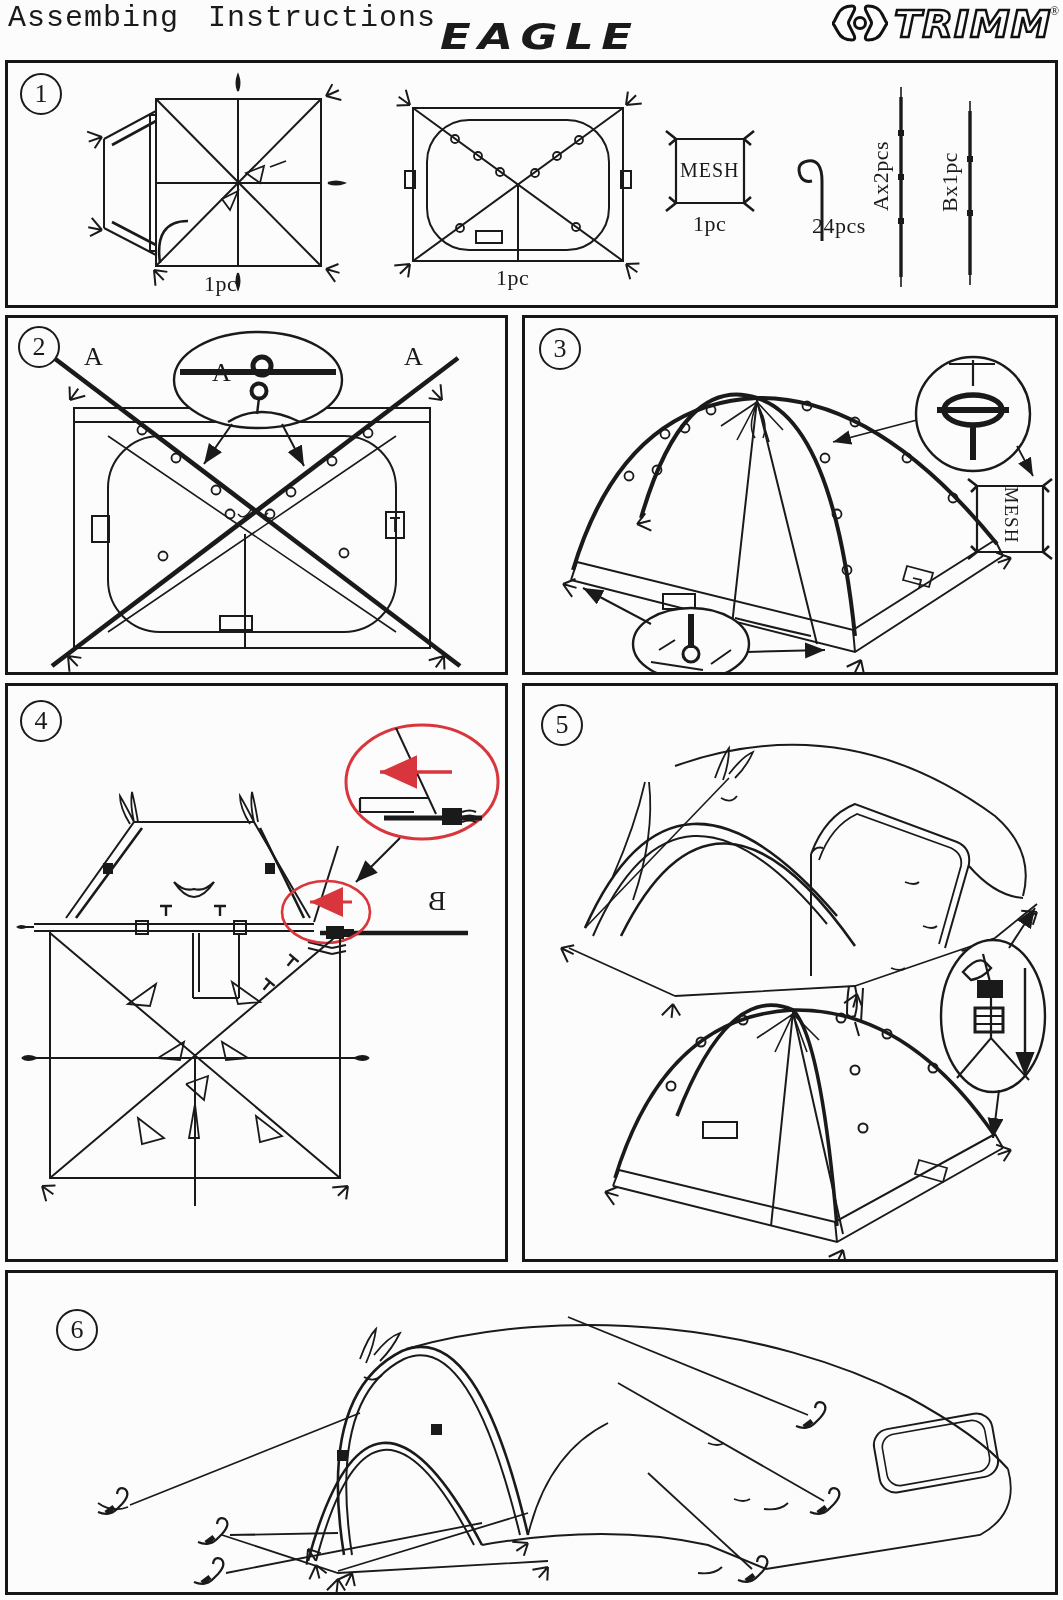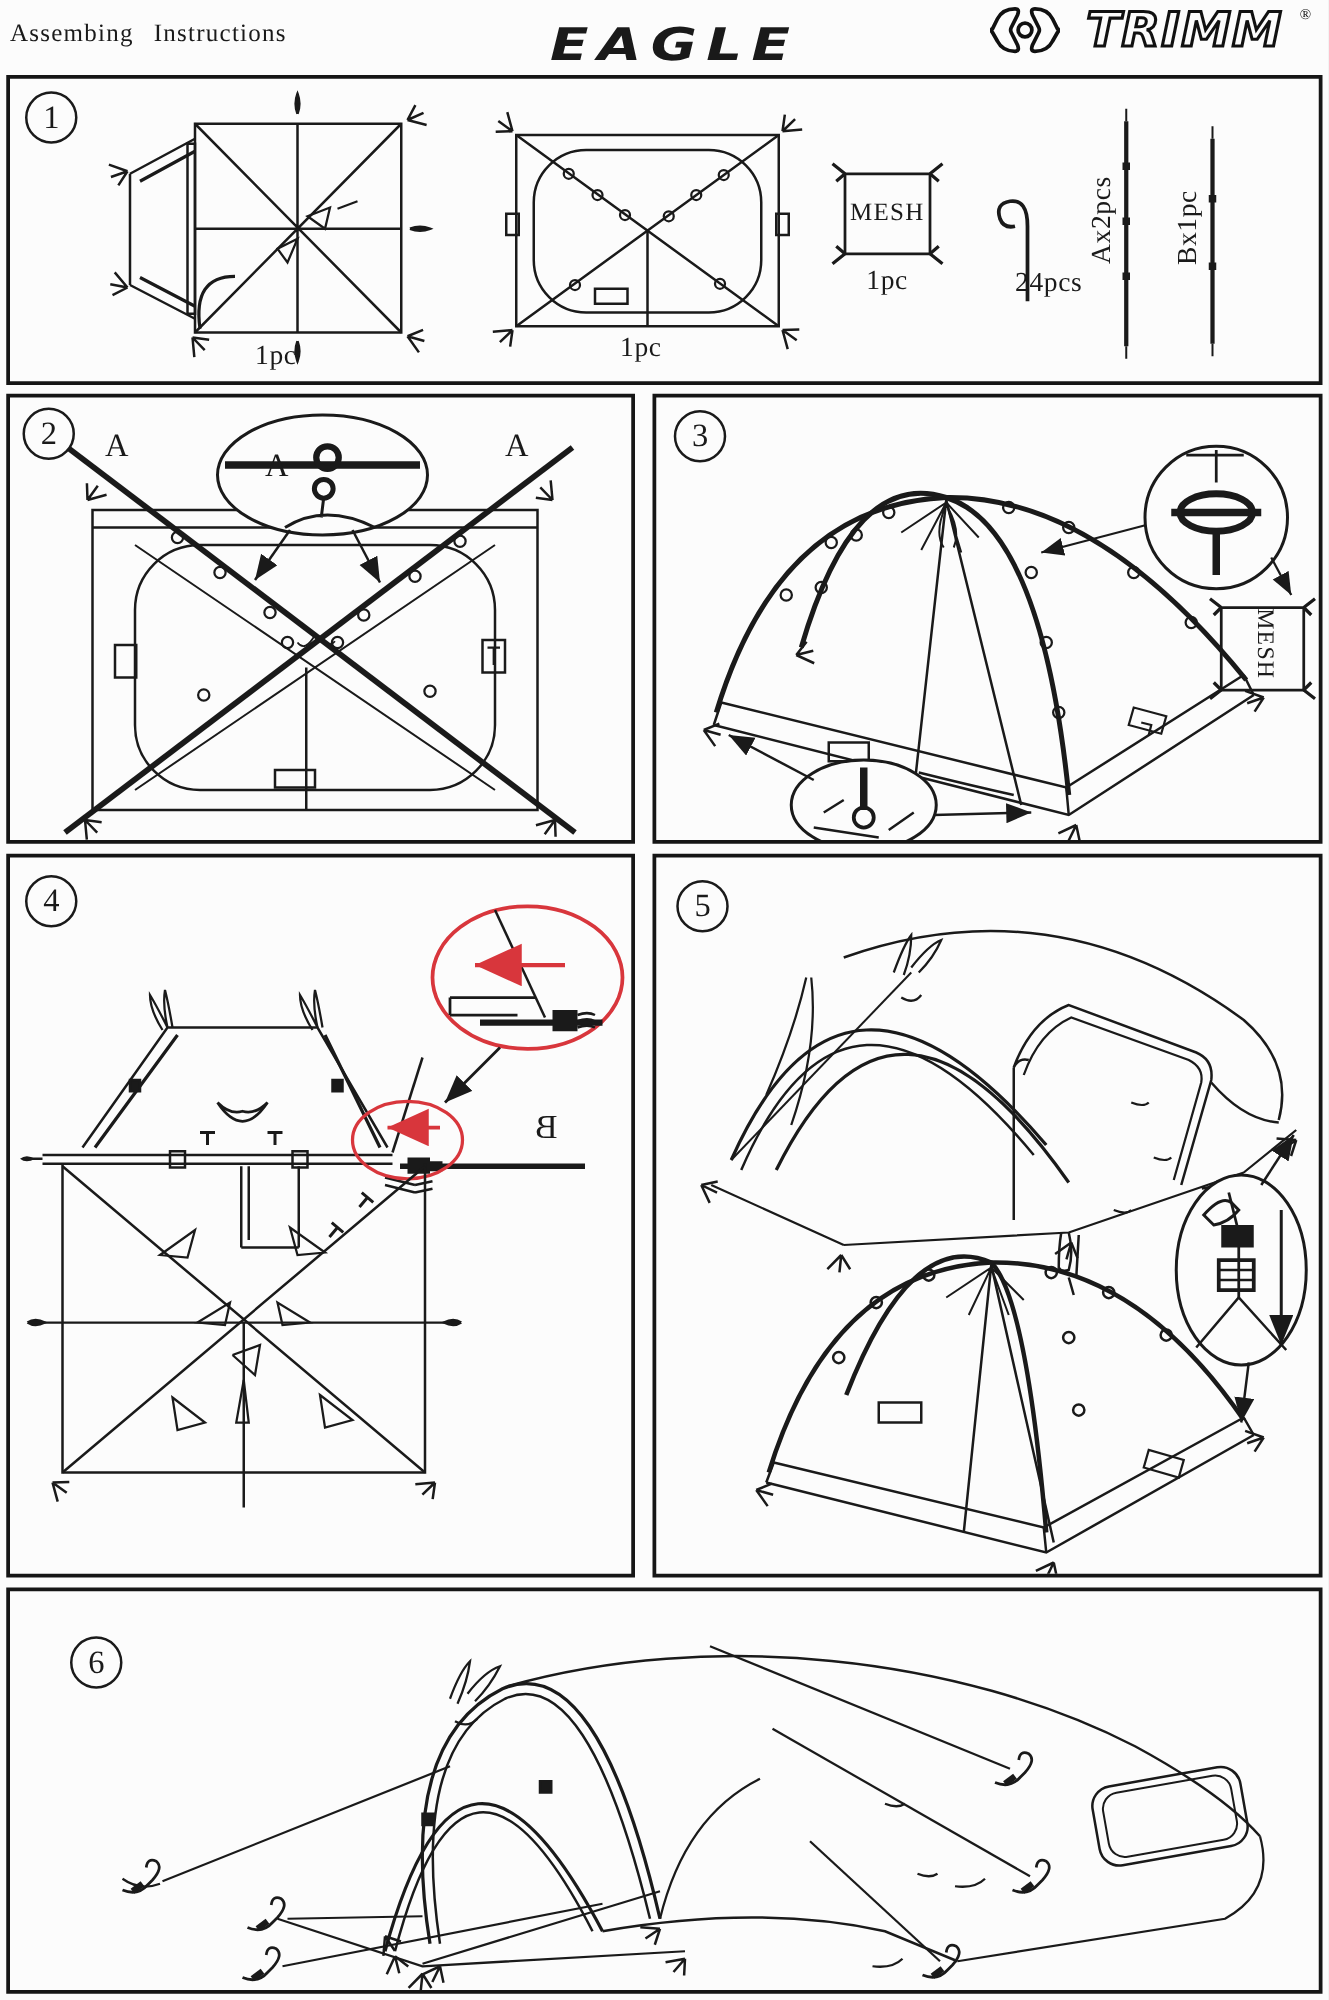--- a/index.html
+++ b/index.html
@@ -10,25 +10,25 @@
   .stepnum{position:absolute;width:38px;height:38px;border:2.5px solid #1a1a1a;border-radius:50%;
            display:flex;align-items:center;justify-content:center;font-size:26px;
            font-family:"Liberation Serif",serif;background:#fcfcfc;z-index:5;}
   .lbl{position:absolute;font-family:"Liberation Serif",serif;color:#1a1a1a;white-space:nowrap;z-index:4;}
   .qty{font-size:22px;letter-spacing:.5px;}
   .rot-ccw{transform:rotate(-90deg);transform-origin:center;}
   .rot-cw{transform:rotate(90deg);transform-origin:center;}
   .mirror{transform:scaleX(-1);}
   
   #hdr{position:absolute;left:0;top:0;width:1063px;height:56px;}
-  #title{position:absolute;left:8px;top:16px;font-size:20px;letter-spacing:1px;word-spacing:10px;
-         font-family:Liberation Serif, serif;}
+  #title{position:absolute;left:8px;top:1px;font-size:30px;letter-spacing:1px;word-spacing:10px;
+         font-family:Liberation Mono, monospace;}
   #eagle{position:absolute;left:440px;top:16px;font-size:36px;font-weight:bold;font-style:italic;
          font-family:"DejaVu Sans",sans-serif;letter-spacing:6px;transform:scaleX(1.25);transform-origin:left;}
-  #trimm{position:absolute;right:14px;top:2px;display:flex;align-items:center;gap:21px;}
+  #trimm{position:absolute;right:4px;top:2px;display:flex;align-items:flex-start;gap:6px;}
   #trimm .word{font-family:"DejaVu Sans",sans-serif;font-size:38px;font-weight:bold;font-style:italic;
          letter-spacing:1px;color:#fcfcfc;-webkit-text-stroke:2.4px #111;transform:scaleX(1.05);transform-origin:left;}
   #trimm sup{font-size:12px;color:#111;-webkit-text-stroke:0;align-self:flex-start;margin-top:2px;}
   svg *{vector-effect:non-scaling-stroke;}
 </style>
 </head>
 <body>
 
 <div id="page">
 

